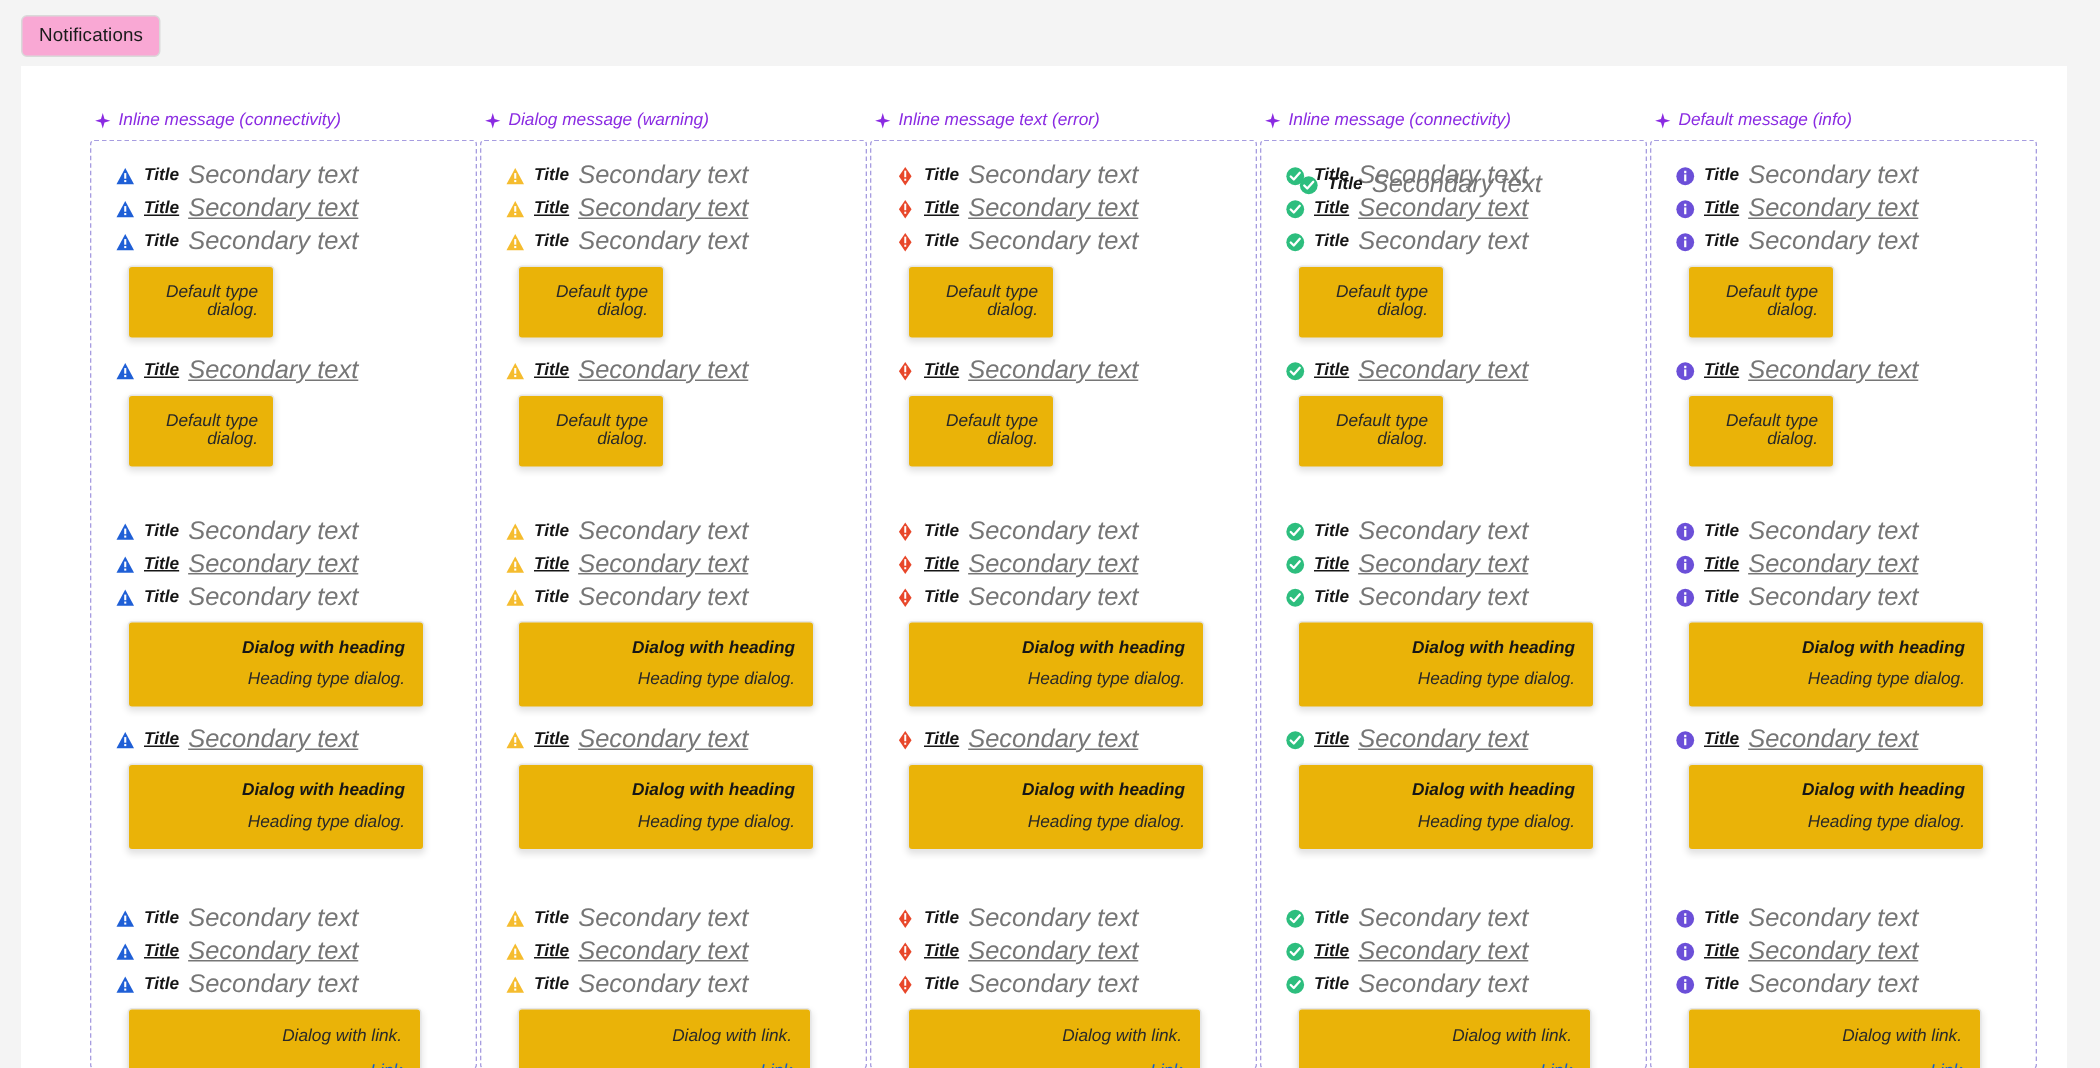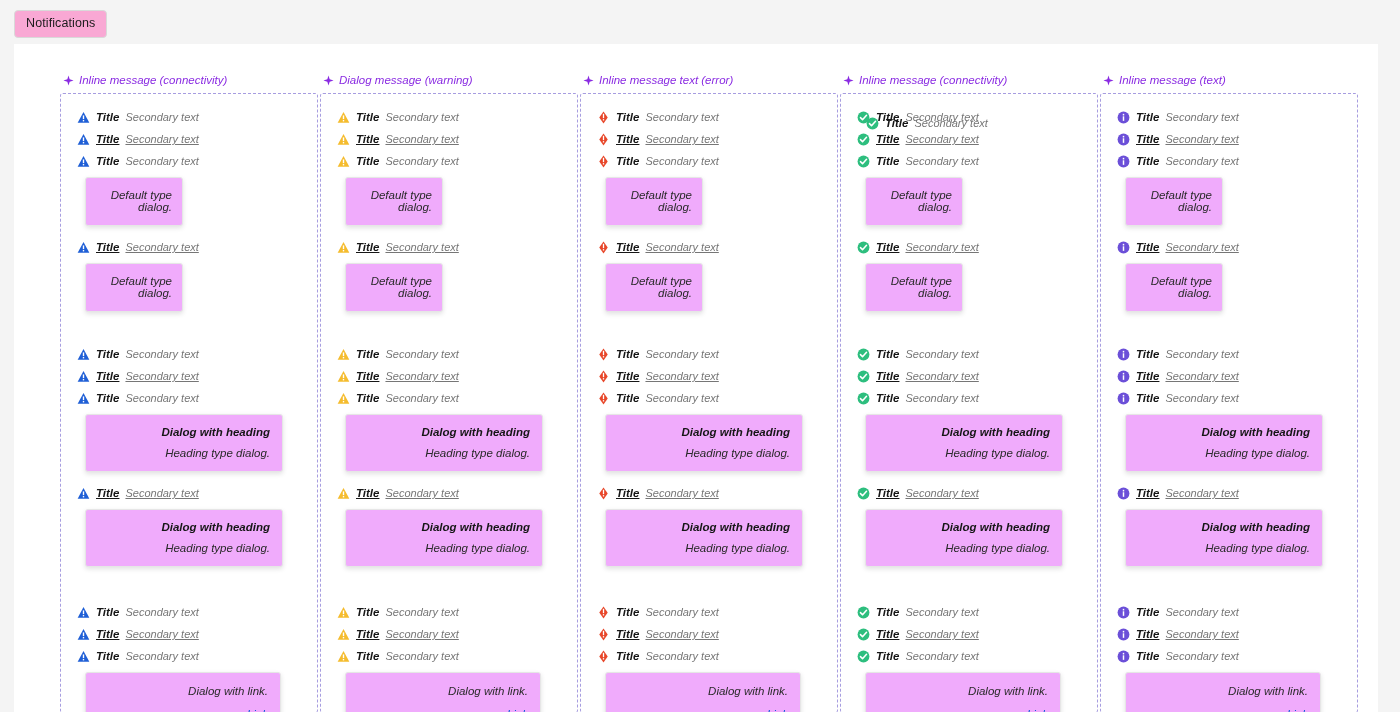--- a/index.html
+++ b/index.html
@@ -63,26 +63,26 @@
   .grp-space-b { height: 34px; }
 
   .msg {
     display: flex; align-items: center;
     gap: 6px;
     height: 22px;
     white-space: nowrap;
   }
   .msg .ico { flex: 0 0 auto; width: 13px; height: 13px; display: block; }
   .msg .ttl { font-size: 11.5px; color: #161616; font-weight: bold; }
-  .msg .sec { font-size: 11px; color: #767676; }
+  .msg .sec { font-size: 17px; color: #767676; }
   .msg.lnk .ttl { text-decoration: underline; }
   .msg.lnk .sec { text-decoration: underline; }
 
   .dialog {
-    background: #f0abfc;
+    background: #eab308;
     border: 1px solid #e6e6e6;
     border-radius: 3px;
     box-shadow: 0 2px 5px rgba(0,0,0,.12);
     font-size: 11.5px;
     color: #161616;
     margin: 5px 0 0 8px;
   }
   .dlg-default { width: 98px; padding: 11px 10px 12px 10px; }
   .dlg-heading { width: 198px; padding: 11px 12px 12px 12px; }
   .dlg-link    { width: 196px; padding: 12px 12px 13px 12px; }
@@ -633,21 +633,21 @@
             </div>
             <div class="dialog dlg-link"><div class="dlg-b">Dialog with link.</div><a class="dlg-a">Link</a></div>
           </div>
         </div>
       </div>
       <div class="column">
         <div class="col-head">
           <svg class="star" viewBox="0 0 16 16">
             <path d="M8 0.6 L9.7 6.3 L15.4 8 L9.7 9.7 L8 15.4 L6.3 9.7 L0.6 8 L6.3 6.3 Z" fill="#8a2be2"></path>
           </svg>
-          <span>Inline message (text)</span>
+          <span>Default message (info)</span>
         </div>
         <div class="col-box">
           <div class="grp">
             <div class="msg ">
               <svg class="ico" viewBox="0 0 16 16">
                 <circle cx="8" cy="8" r="7.3" fill="#6b4fd8"></circle>
                 <rect x="7.1" y="6.5" width="1.8" height="5.6" fill="#ffffff"></rect>
                 <rect x="7.1" y="3.5" width="1.8" height="2" fill="#ffffff"></rect>
               </svg>
               <span class="ttl">Title</span>

